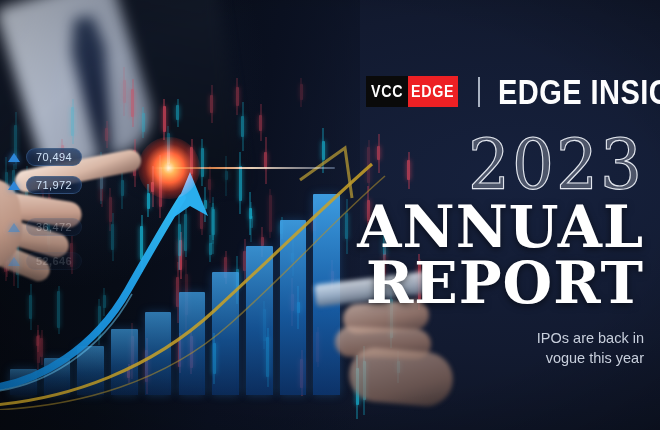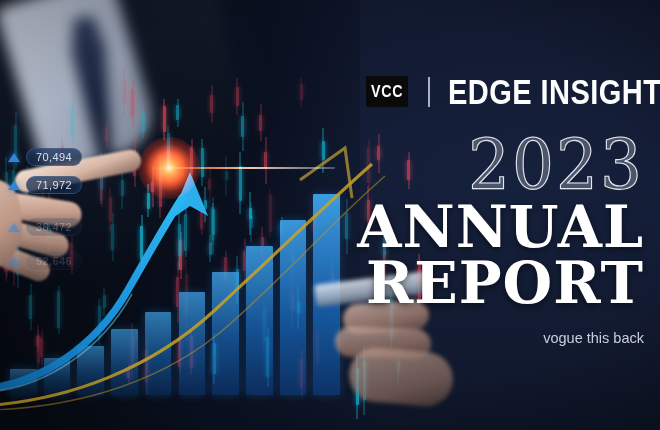--- a/index.html
+++ b/index.html
@@ -542,28 +542,32 @@
       <div class="hud hud-dim2" style="top: 252px; font-weight: bold;">
         <div class="hud-tri"></div>
         <div class="hud-pill">52,646</div>
       </div>
     </div>
 
   <div id="logo">
     <div class="logo-vcc-box">
       <span class="logo-vcc">VCC</span>
     </div>
+    <div class="logo-edge-box">
+      <span class="logo-edge">EDGE</span>
+    </div>
     <div class="logo-sep"></div>
     <div id="logo-title">EDGE INSIGHTS</div>
   </div>
 
   <div id="headline">
     <div id="year">
       <span class="thin-year">2023</span>
     </div>
     <div id="annual">ANNUAL</div>
     <div id="report">REPORT</div>
     <div id="subtitle">
-      <div>vogue this back</div>
+      <div>IPOs are back in</div>
+      <div>vogue this year</div>
     </div>
   </div>
 
 </div>
 
 </body></html>

